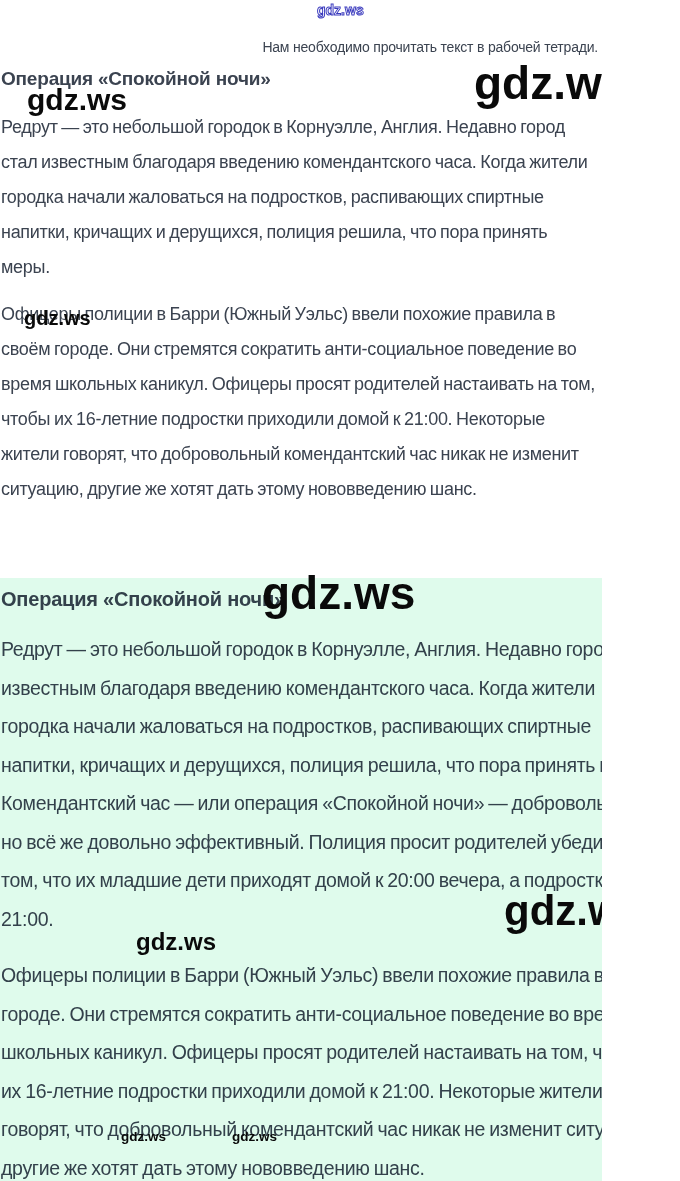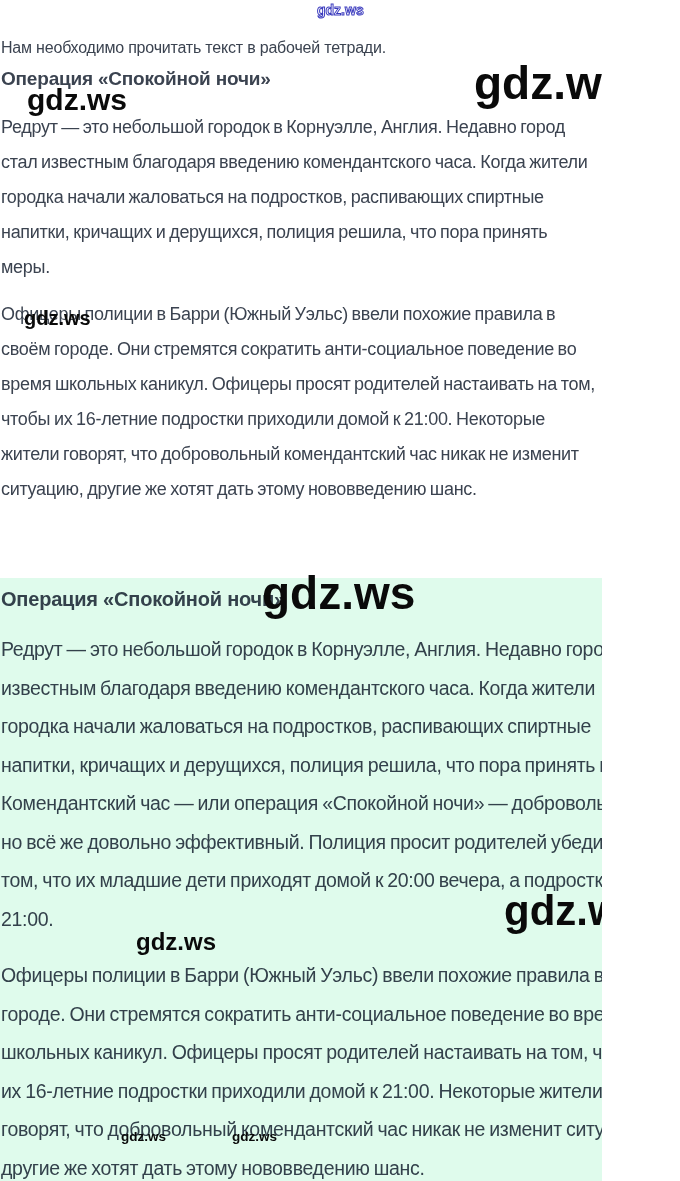--- a/index.html
+++ b/index.html
@@ -12,24 +12,25 @@
     font-family: "Liberation Sans", sans-serif;
   }
 
   
   .white-section {
     box-sizing: border-box;
     padding: 36px 4px 0 1px;
     color: #3b4350;
   }
   .intro {
-    font-size: 16px;
+    font-size: 14px;
     line-height: 23px;
     margin: 0 0 8px 0;
     letter-spacing: -0.2px;
+    text-align: right;
   }
   .w-heading {
     font-size: 19px;
     line-height: 23px;
     font-weight: 700;
     margin: 0 0 20px 0;
     letter-spacing: -0.2px;
   }
   .body-p {
     font-size: 18px;

